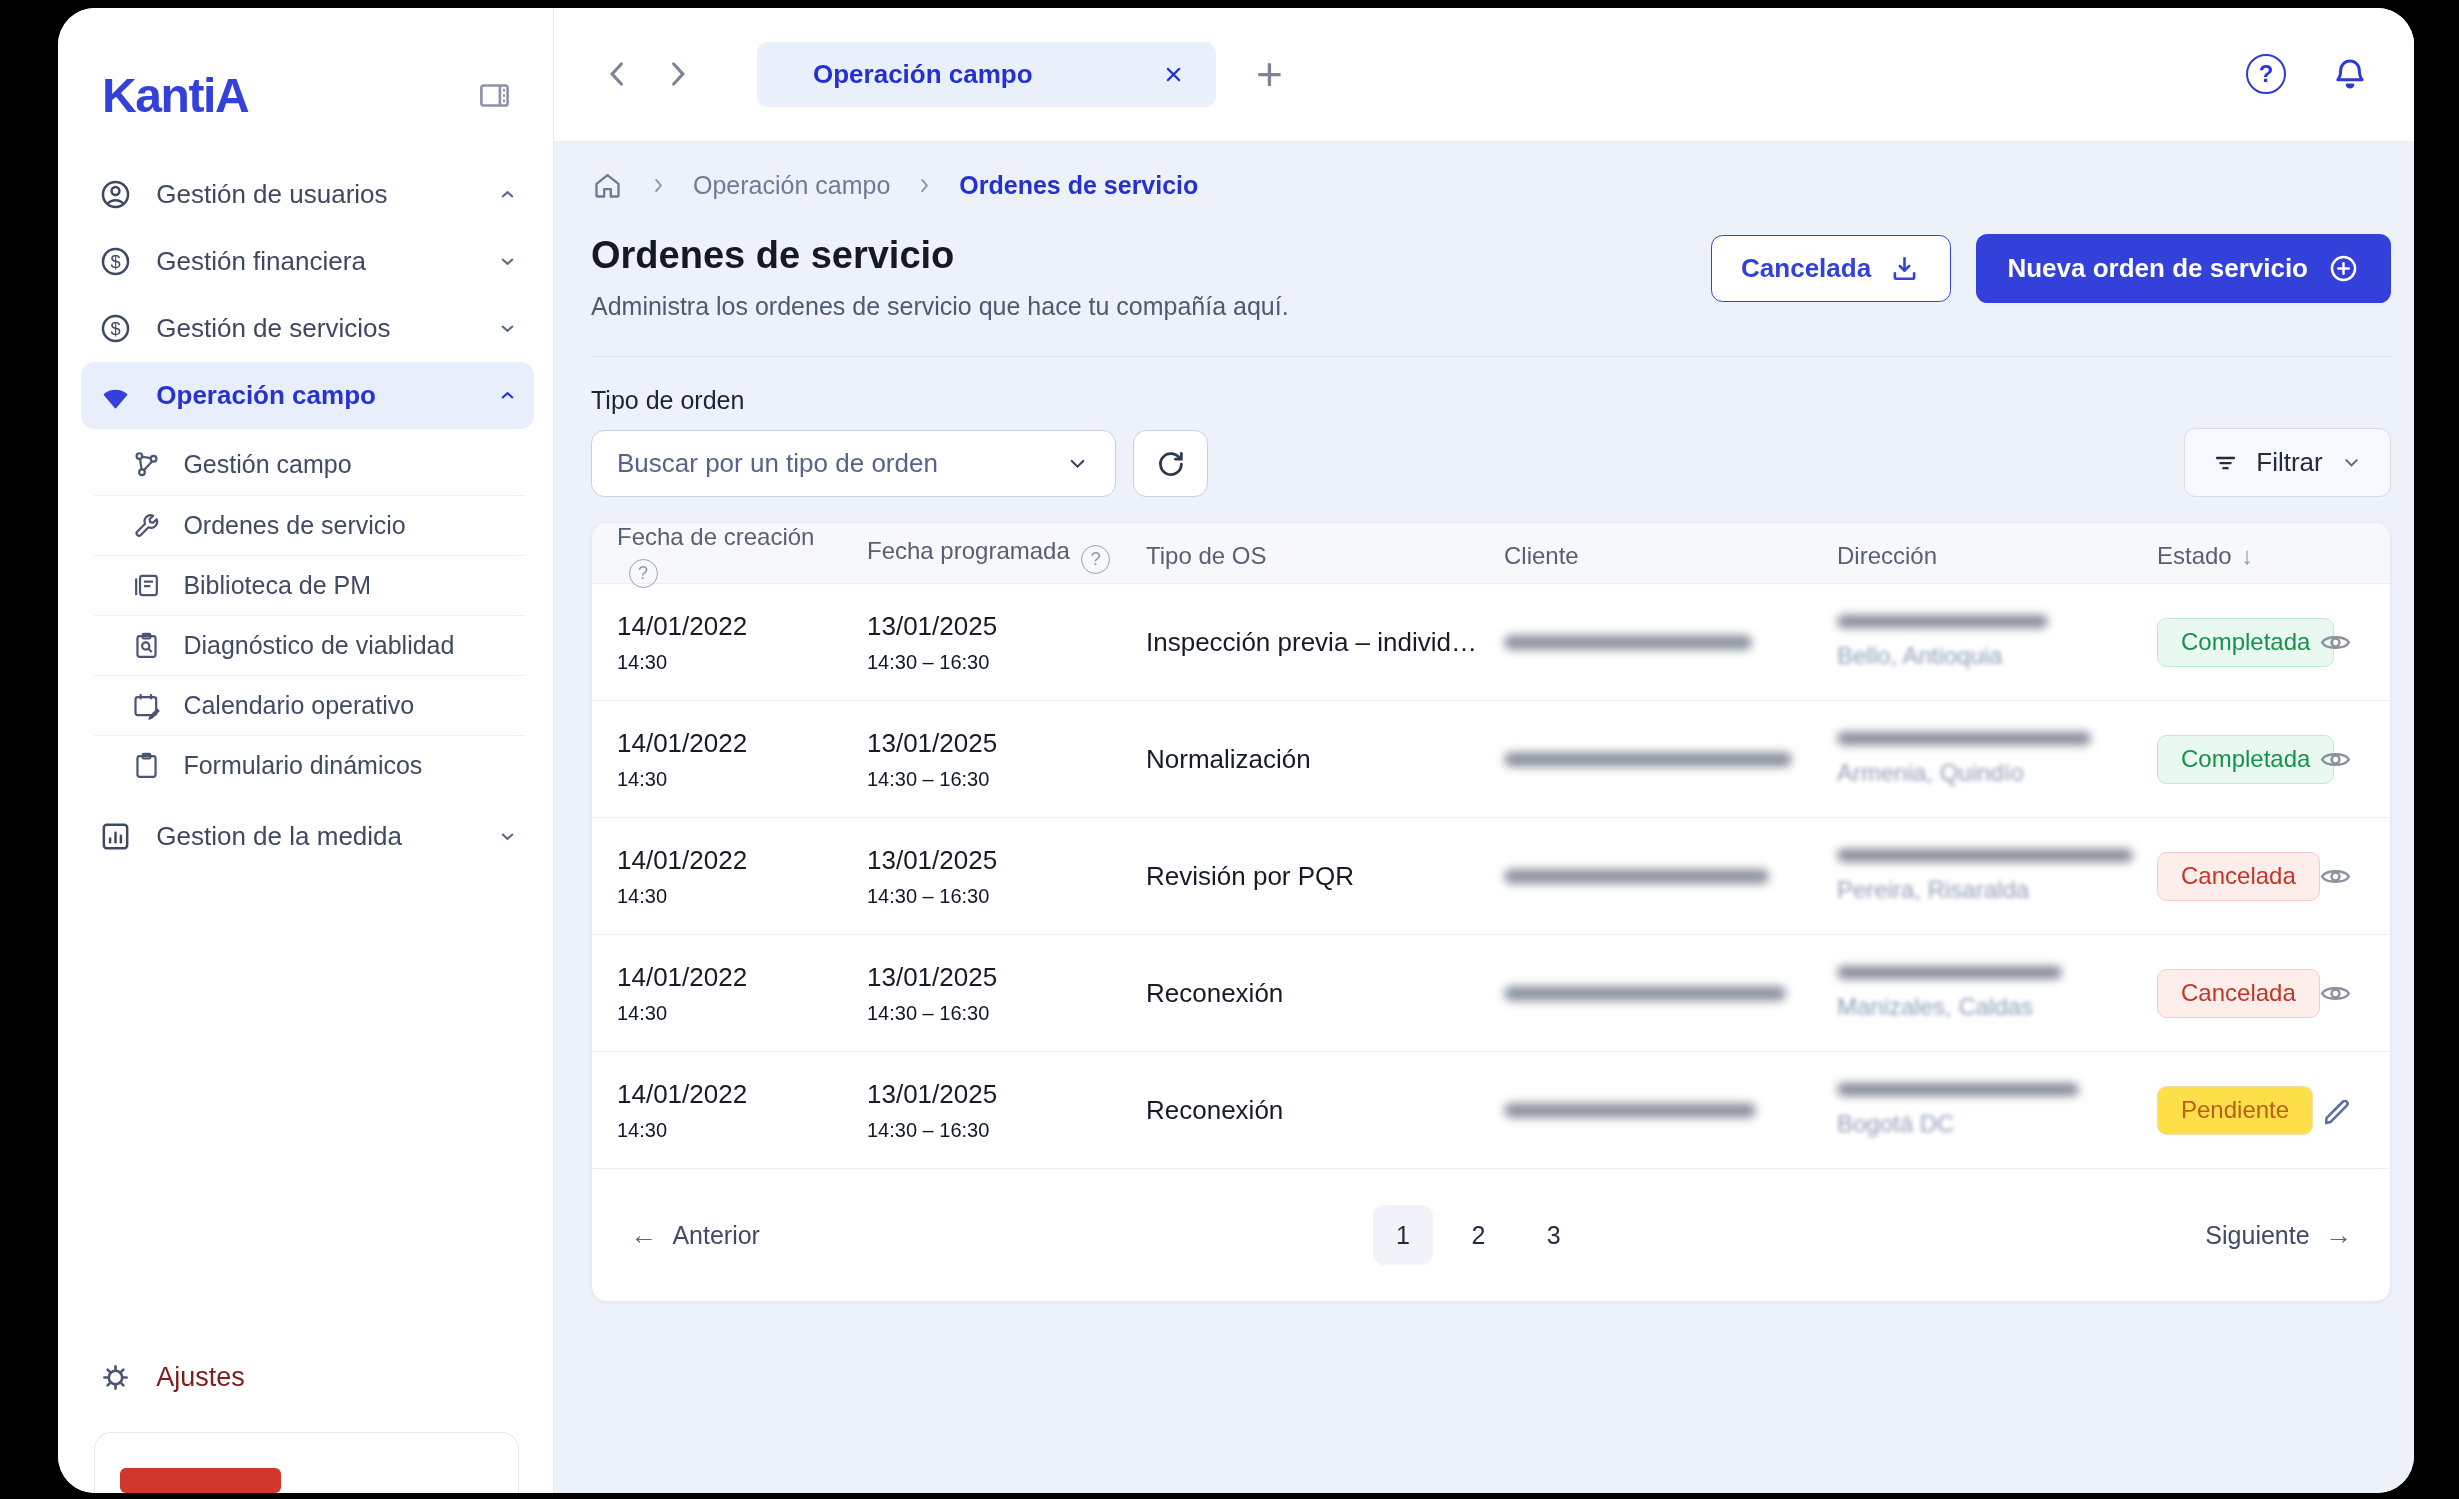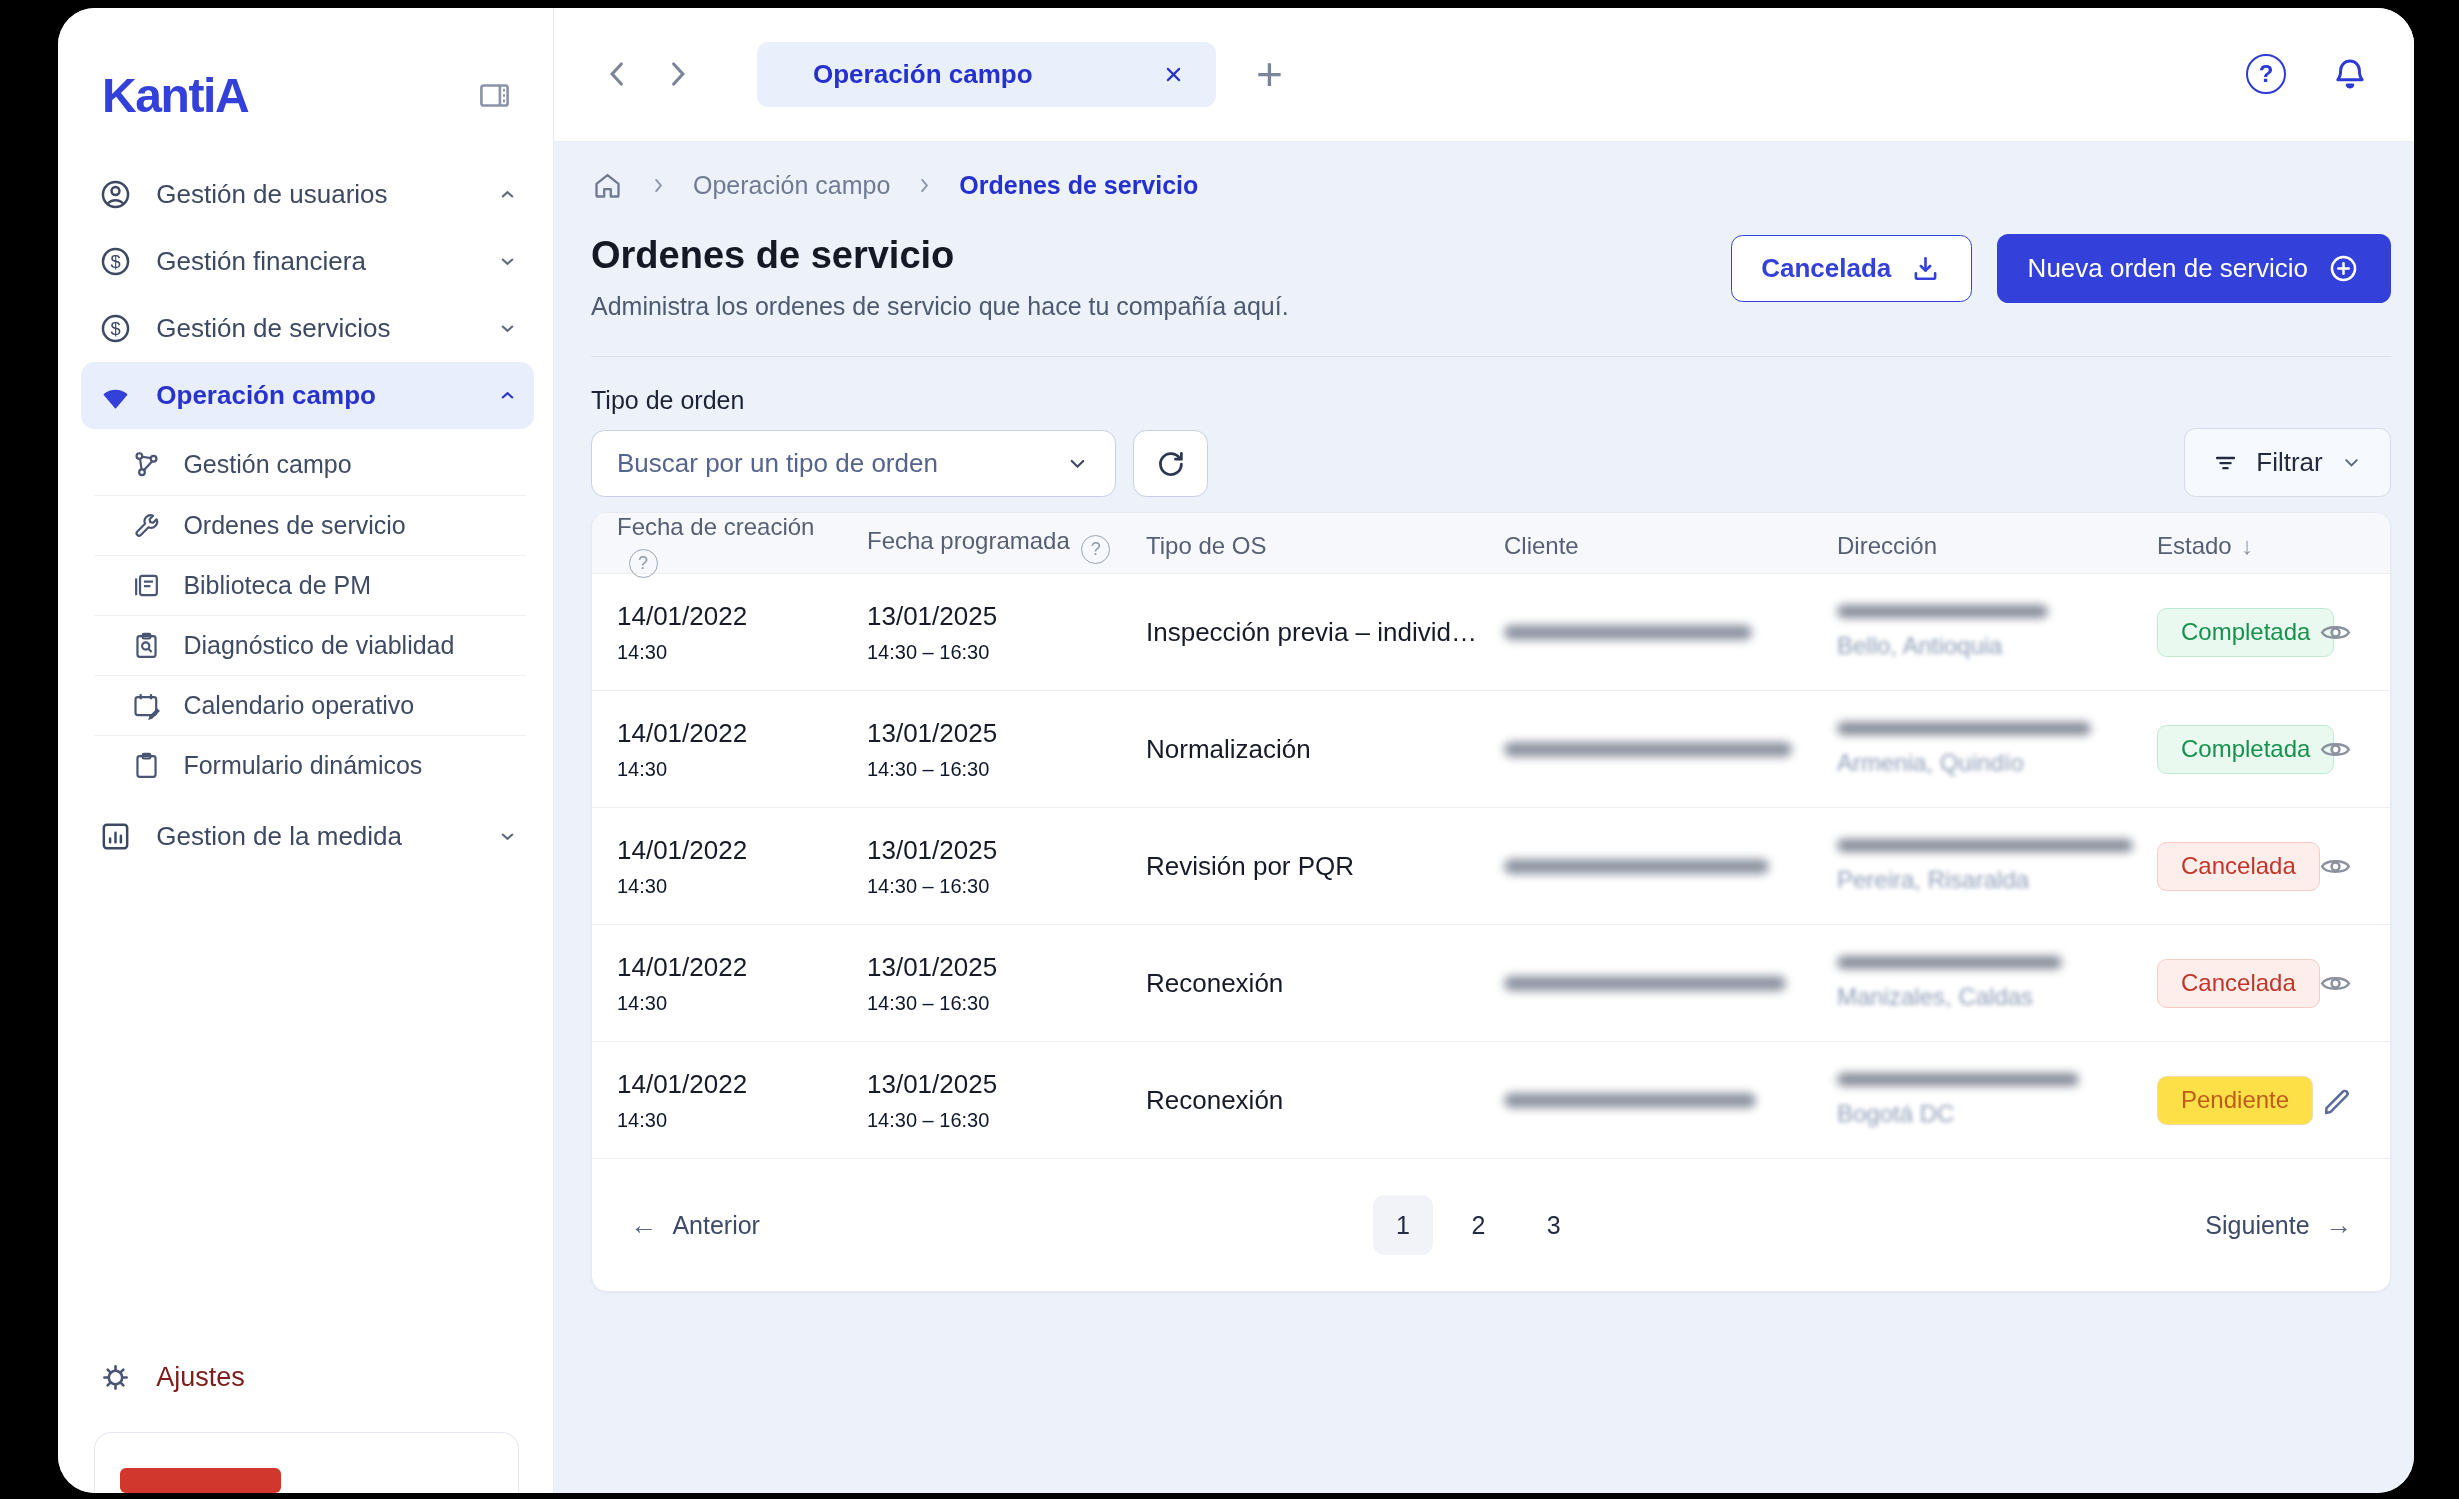--- a/index.html
+++ b/index.html
@@ -52,34 +52,34 @@
   .bc-home { width:33px; height:33px; color:#707b93; cursor:pointer; display:flex; }
   .bc-sep { width:19px; height:19px; color:#8b94a8; }
   .bc-link { cursor:pointer; }
   .bc-current { color:#2531cf; font-weight:600; }
   
   .page-head { display:flex; align-items:flex-start; margin-top:29px; }
   .page-title { margin:0; font-size:38px; font-weight:700; color:#141925; }
   .page-subtitle { margin-top:15.4px; font-size:25px; color:#4e5a70; }
   .head-actions { margin-left:auto; display:flex; gap:25px; align-items:center; }
   .btn-outline { height:67px; padding:0 29px; background:#fff; border:1.9px solid var(--primary,#3340d9); border-radius:11.5px; color:var(--primary,#3340d9); font-size:26px; font-weight:600; display:flex; align-items:center; gap:17.3px; cursor:pointer; }
-  .btn-primary { height:69px; padding:0 31px; background:var(--primary,#3340d9); border:none; border-radius:11.5px; color:#fff; font-size:26px; font-weight:400; display:flex; align-items:center; gap:19px; cursor:pointer; }
+  .btn-primary { height:69px; padding:0 31px; background:var(--primary,#3340d9); border:none; border-radius:11.5px; color:#fff; font-size:26px; font-weight:700; display:flex; align-items:center; gap:19px; cursor:pointer; }
   .btn-ic { width:33px; height:33px; display:flex; }
   .divider { height:1px; background:#d9dfec; margin-top:35px; }
   
   .filters-row { margin-top:29px; display:flex; align-items:flex-end; }
   .type-label { font-size:25px; color:#1c2335; }
   .select-line { display:flex; gap:17.3px; margin-top:15.4px; align-items:center; }
   .select { width:525px; height:67px; background:#fff; border:1px solid #c7cfe0; border-radius:13.4px; display:flex; align-items:center; padding:0 25px; font-size:26px; color:#55648c; cursor:pointer; }
   .select .chev { margin-left:auto; width:25px; height:25px; color:#39415c; }
   .refresh-btn { width:75px; height:67px; background:#fff; border:1px solid #c7cfe0; border-radius:13.4px; display:flex; align-items:center; justify-content:center; color:#2d3850; cursor:pointer; }
   .filtrar-btn { margin-left:auto; height:69px; padding:0 27px; border:1px solid #d5dbe8; border-radius:11.5px; background:rgba(255,255,255,.55); display:flex; align-items:center; gap:17.3px; font-size:26px; color:#232b40; cursor:pointer; }
   .filtrar-btn .chev { width:23px; height:23px; color:#5c6880; }
   
-  .table-card { margin-top:15px; background:#fff; border:1px solid #e6e9f1; border-radius:15.4px; overflow:hidden; box-shadow:0 1px 2.9px rgba(23,28,42,.05); }
+  .table-card { margin-top:25px; background:#fff; border:1px solid #e6e9f1; border-radius:15.4px; overflow:hidden; box-shadow:0 1px 2.9px rgba(23,28,42,.05); }
   .thead, .trow { display:grid; grid-template-columns:250px 279px 358px 333px 320px 168px 1fr; align-items:center; }
   .thead { height:60px; background:#f7f8fb; color:#565f73; font-size:24px; }
   .cell { padding-left:25px; min-width:0; }
   .trow { height:117px; border-top:1px solid #eceef3; font-size:26px; color:#161b27; }
   .sub-line { margin-top:9.6px; font-size:20px; color:#0f172a; }
   .help-circ { display:inline-flex; width:29px; height:29px; border:1.9px solid #9aa3b5; border-radius:50%; align-items:center; justify-content:center; font-size:18px; color:#8d96a9; margin-left:11.5px; vertical-align:-5.8px; }
   .sort-arrow { color:#8d96a9; margin-left:9.6px; }
   .badge { display:inline-block; padding:9.6px 23px; border-radius:9.6px; font-size:24px; font-weight:500; white-space:nowrap; }
   .badge.green { color:var(--status-completed,#18914d); background:#e9f9f0; border:1.9px solid #bfe9d0; }
   .badge.red   { color:var(--status-cancelled,#c23527); background:#fdeeec; border:1.9px solid #f6cbc5; }

